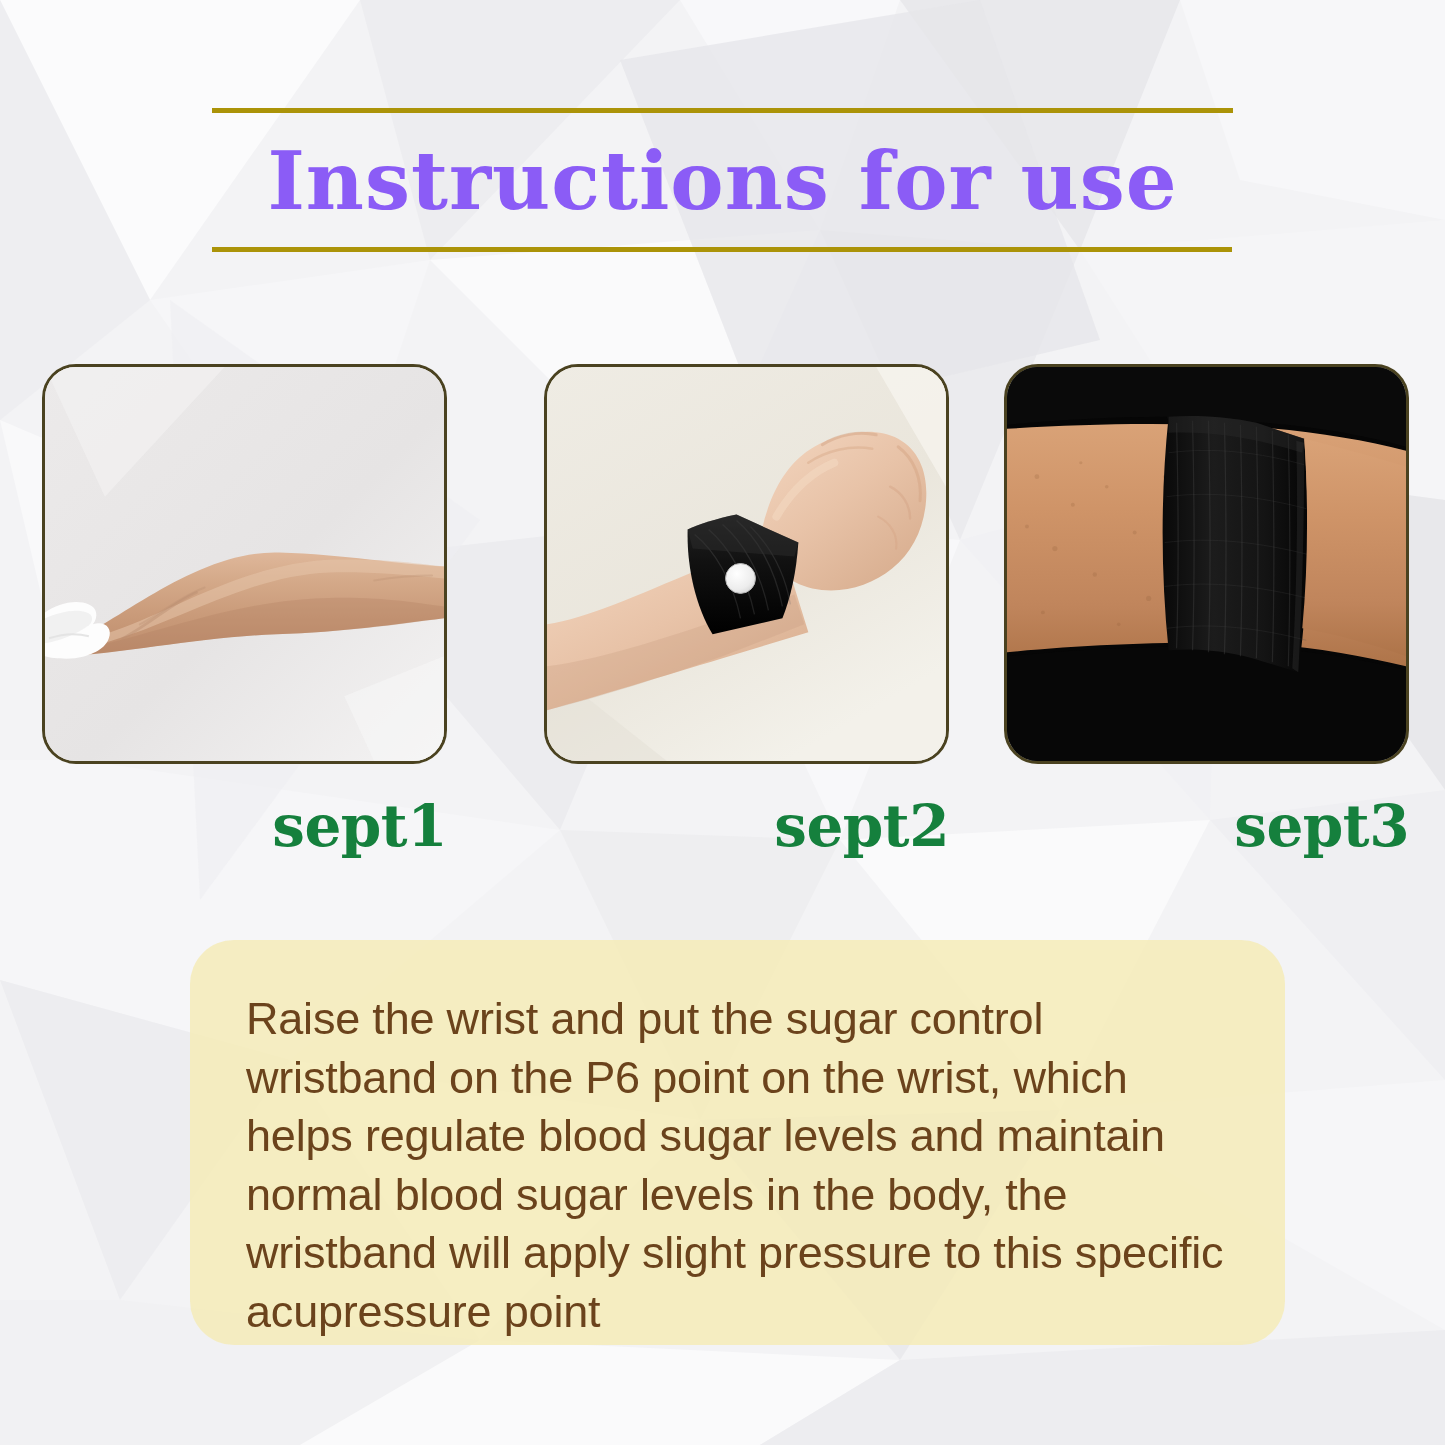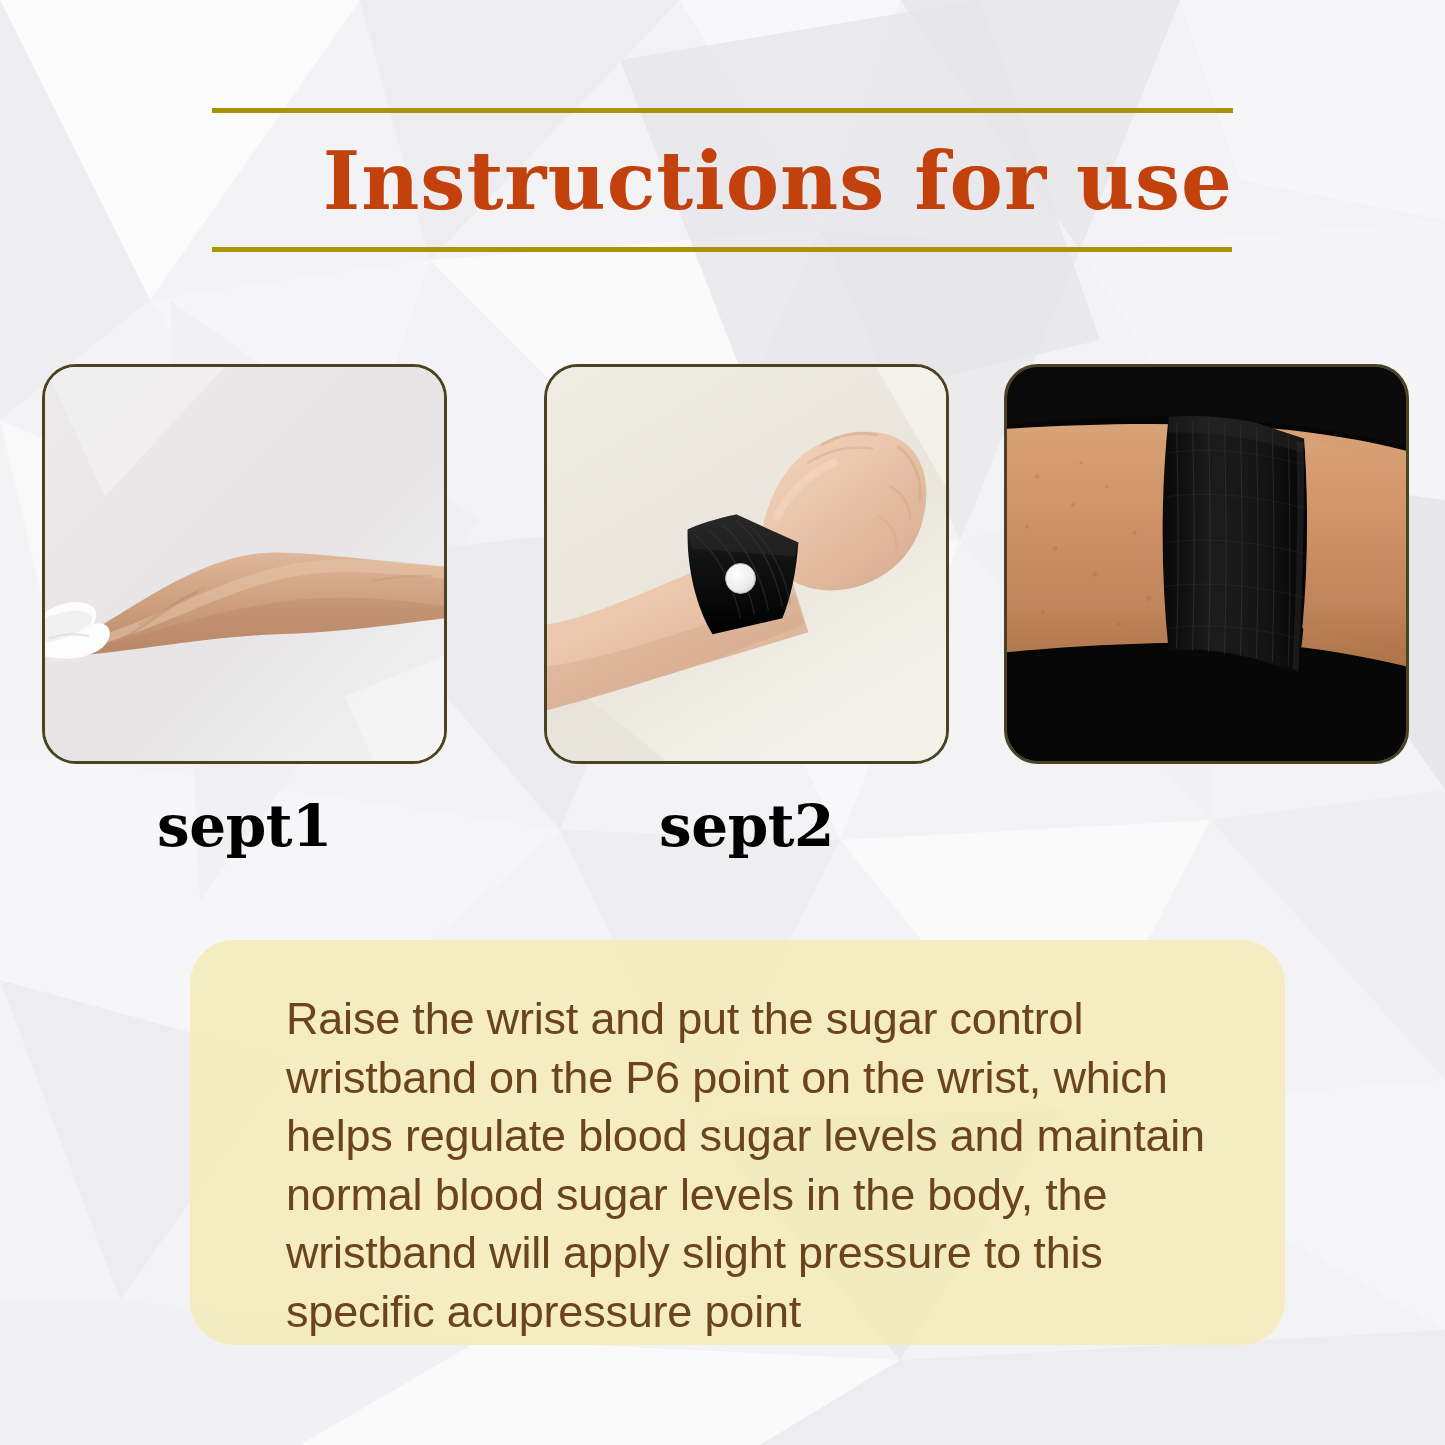--- a/index.html
+++ b/index.html
@@ -40,26 +40,26 @@
   }
   .title-rule {
     height: 5px;
     background: #ab9308;
     width: 100%;
   }
   .title-rule.bottom {
     width: 1020px;
   }
   .title-text {
-    text-align: right;
+    text-align: center;
     font-family: "DejaVu Serif", "Liberation Serif", serif;
     font-weight: 700;
     font-size: 80px;
     line-height: 1;
-    color: #c2410c;
+    color: #8b5cf6;
     letter-spacing: 1px;
     padding: 28px 0 26px 0;
     white-space: nowrap;
   }
 
   
   .steps {
     position: absolute;
     left: 0;
     top: 364px;
@@ -81,40 +81,40 @@
     height: 400px;
     border: 3px solid #4a4220;
     border-radius: 34px;
     overflow: hidden;
     background: #eceaea;
   }
 
   .card svg { display: block; width: 100%; height: 100%; }
 
   .step-caption {
-    text-align: center;
+    text-align: right;
     font-family: "DejaVu Serif", "Liberation Serif", serif;
     font-weight: 700;
     font-size: 58px;
     line-height: 1;
-    color: #000000;
+    color: #15803d;
     margin-top: 33px;
     letter-spacing: -0.5px;
   }
 
   
   .desc-panel {
     position: absolute;
     left: 190px;
     top: 940px;
     width: 1095px;
     height: 405px;
     background: rgba(245, 235, 180, 0.80);
     border-radius: 44px;
-    padding: 50px 48px 0 96px;
+    padding: 50px 48px 0 56px;
   }
   .desc-text {
     font-family: "Liberation Sans", sans-serif;
     font-size: 45px;
     line-height: 1.30;
     color: #6b431c;
     letter-spacing: -0.2px;
   }
 </style>
 </head>
@@ -345,20 +345,21 @@
 
           <path d="M162,50 C190,48 222,50 250,56 L298,72 L296,86
                    C252,72 206,64 162,66 Z" fill="#2a2a2a" opacity="0.45"></path>
           <path d="M292,306 C296,238 298,150 298,76 L290,74
                    C292,150 290,236 286,302 Z" fill="#3a3a3a" opacity="0.35"></path>
 
           <path d="M298,72 C330,80 368,90 400,100 L400,290
                    C366,278 330,268 296,262 C302,200 302,132 298,72 Z" fill="url(#skin3)" opacity="0.98"></path>
         </svg>
       </div>
+      <div class="step-caption">sept3</div>
     </div>
 
   </div>
 
   <div class="desc-panel">
     <p class="desc-text">Raise the wrist and put the sugar control wristband on the P6 point on the wrist, which helps regulate blood sugar levels and maintain normal blood sugar levels in the body, the wristband will apply slight pressure to this specific acupressure point</p>
   </div>
 
 </div>
 

